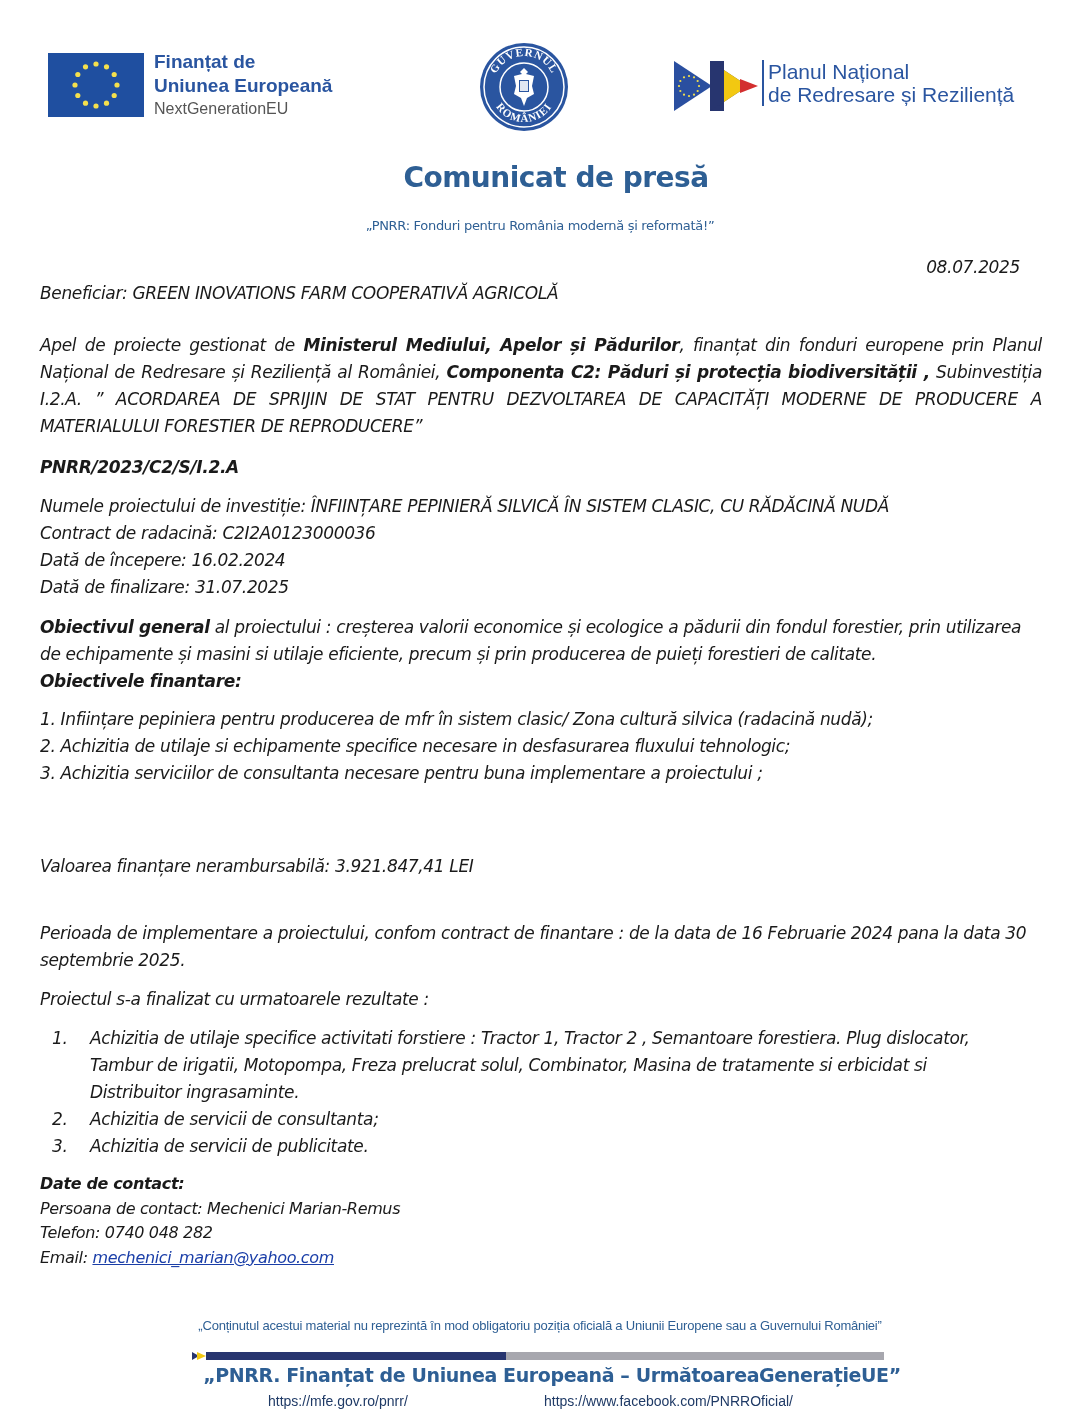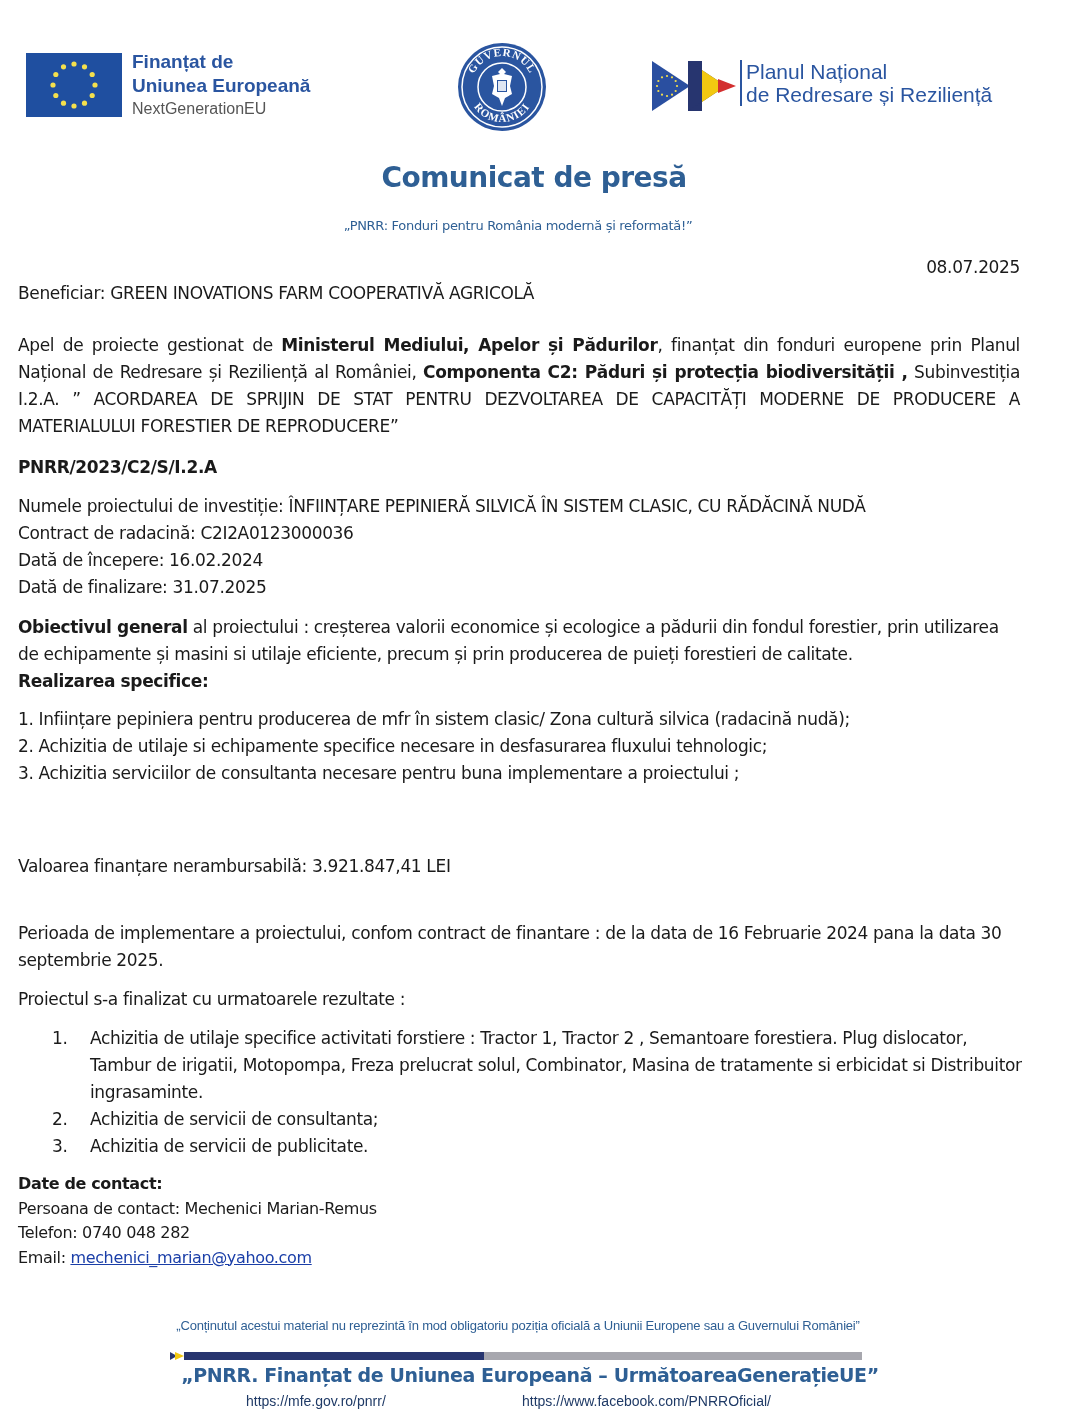--- a/index.html
+++ b/index.html
@@ -1,30 +1,30 @@
 <!DOCTYPE html>
 <html><head>
 <meta charset="utf-8">
 <style>
   html, body { margin: 0; padding: 0; background: #ffffff; }
   body { width: 1068px; height: 1423px; position: relative; overflow: hidden;
          font-family: "Liberation Sans", sans-serif; color: #1a1a1a; }
-  .abs { position: absolute; }
+  .abs { position: absolute; margin-left: 22px; }
   
   #eu-logo { left: 24px; top: 52px; width: 310px; height: 70px; }
   #eu-flag { position: absolute; left: 2px; top: 1px; width: 96px; height: 64px; background: #1f4fa0; }
   #eu-text { position: absolute; left: 108px; top: -2px; }
   .eu-l1 { font-weight: bold; color: #2a55a0; font-size: 19px; line-height: 24px; display:block; }
   .eu-l3 { color: #555; font-size: 16px; line-height: 22px; display:block; }
   #gov-logo { left: 457px; top: 42px; width: 90px; height: 90px; }
   #pnrr-logo { left: 652px; top: 58px; width: 370px; height: 56px; }
   #pnrr-text { position: absolute; left: 88px; top: 2px; border-left: 2px solid #2a55a0; padding-left: 4px; }
   .pnrr-l { color: #2a55a0; font-size: 21px; line-height: 23px; display:block; white-space: nowrap; }
 
-  .doc { font-family: "DejaVu Sans", sans-serif; font-size: 17px; line-height: 27px; color: #1a1a1a; letter-spacing: -0.35px; }
+  .doc { font-family: "DejaVu Sans", sans-serif; font-size: 17px; line-height: 27px; color: #1a1a1a; letter-spacing: -0.35px; font-style: italic; }
   .doc b { font-weight: bold; }
   #title { left: 0; width: 1068px; top: 158px; text-align: center; color: #2e5f94; font-weight: bold; font-size: 28px; line-height: 40px; font-family: "DejaVu Sans", sans-serif; letter-spacing: -0.5px; }
   #subtitle { left: 0; width: 1036px; top: 212px; text-align: center; color: #2e5f94; font-size: 13px; line-height: 28px; font-family: "DejaVu Sans", sans-serif; letter-spacing: -0.3px; }
   #date { right: 48px; top: 254px; font-size: 17px; }
   .para { left: 18px; width: 1002px; }
   .just { text-align: justify; }
   #beneficiar { top: 280px; }
   #apel { top: 332px; }
   #code { top: 454px; font-weight: bold; }
   #project-info { top: 493px; }
@@ -139,21 +139,21 @@
 
 <div id="project-info" class="abs para doc">
   <div>Numele proiectului de investiție: ÎNFIINȚARE PEPINIERĂ SILVICĂ ÎN SISTEM CLASIC, CU RĂDĂCINĂ NUDĂ</div>
   <div>Contract de radacină: C2I2A0123000036</div>
   <div>Dată de începere: 16.02.2024</div>
   <div>Dată de finalizare: 31.07.2025</div>
 </div>
 
 <div id="obiectiv" class="abs para doc">
   <div><b>Obiectivul general</b><span> al proiectului : creșterea valorii economice și ecologice a pădurii din fondul forestier, prin utilizarea de echipamente și masini si utilaje eficiente, precum și prin producerea de puieți forestieri de calitate.</span></div>
-  <div><b>Realizarea specifice:</b></div>
+  <div><b>Obiectivele finantare:</b></div>
 </div>
 
 <div id="specific-list" class="abs para doc">
   <div>1. Inființare pepiniera pentru producerea de mfr în sistem clasic/ Zona cultură silvica (radacină nudă);</div>
   <div>2.  Achizitia de utilaje si echipamente specifice necesare in desfasurarea fluxului tehnologic;</div>
   <div>3.  Achizitia serviciilor de consultanta necesare pentru buna implementare a proiectului ;</div>
 </div>
 
 <div id="valori" class="abs para doc">
   <div>Valoarea finanțare nerambursabilă:  3.921.847,41 LEI</div>

